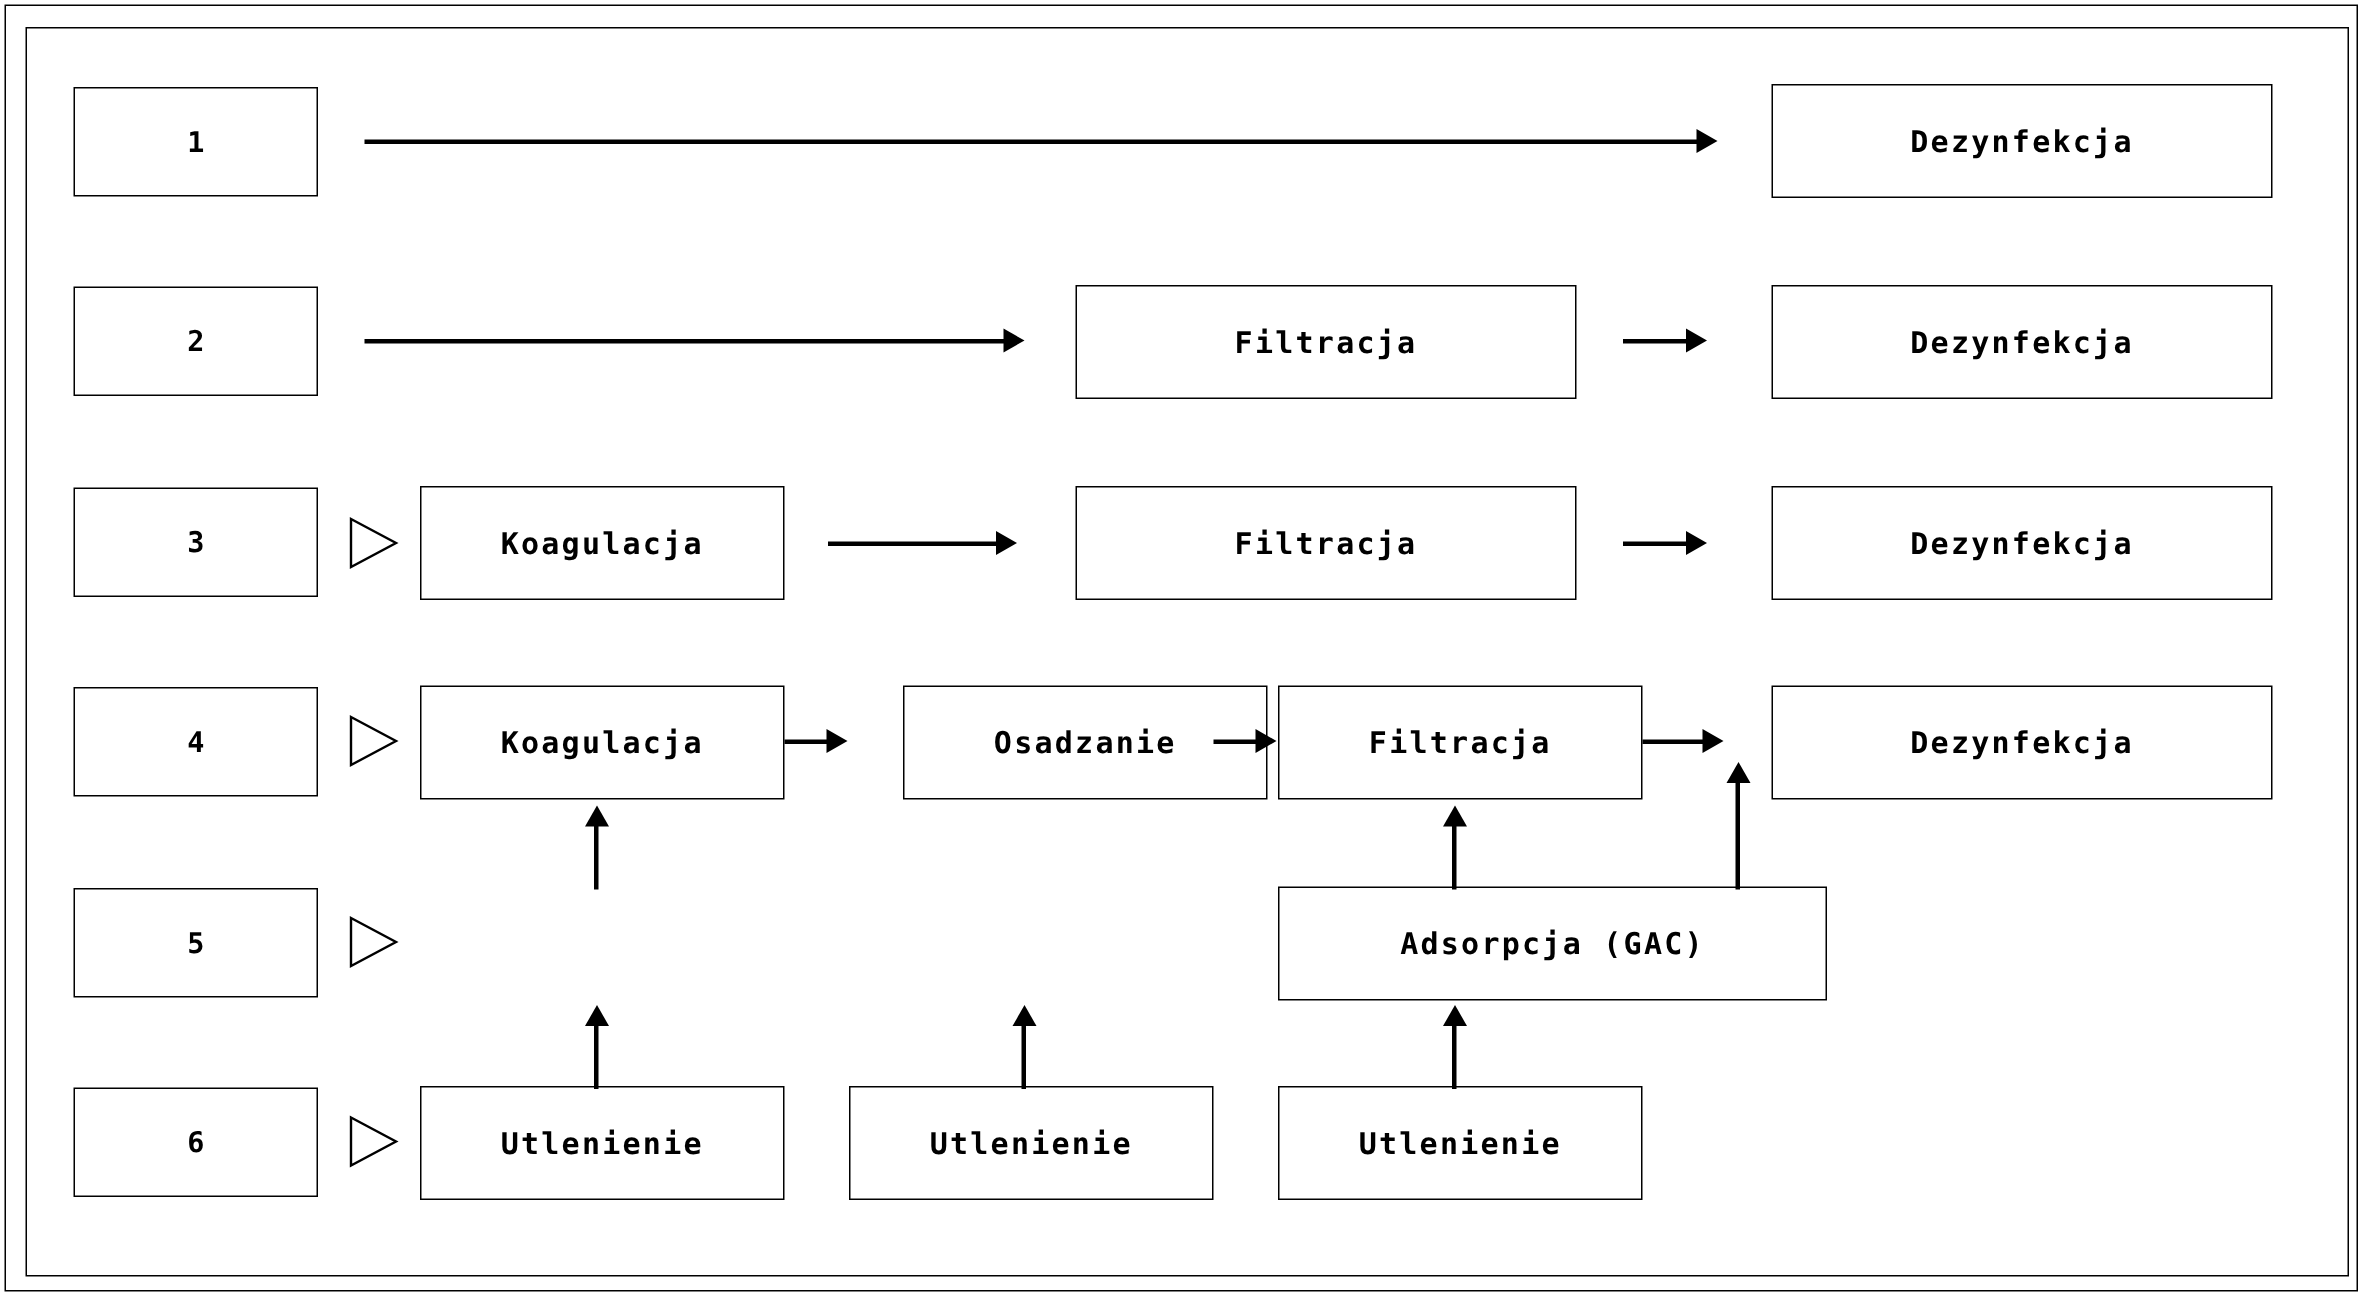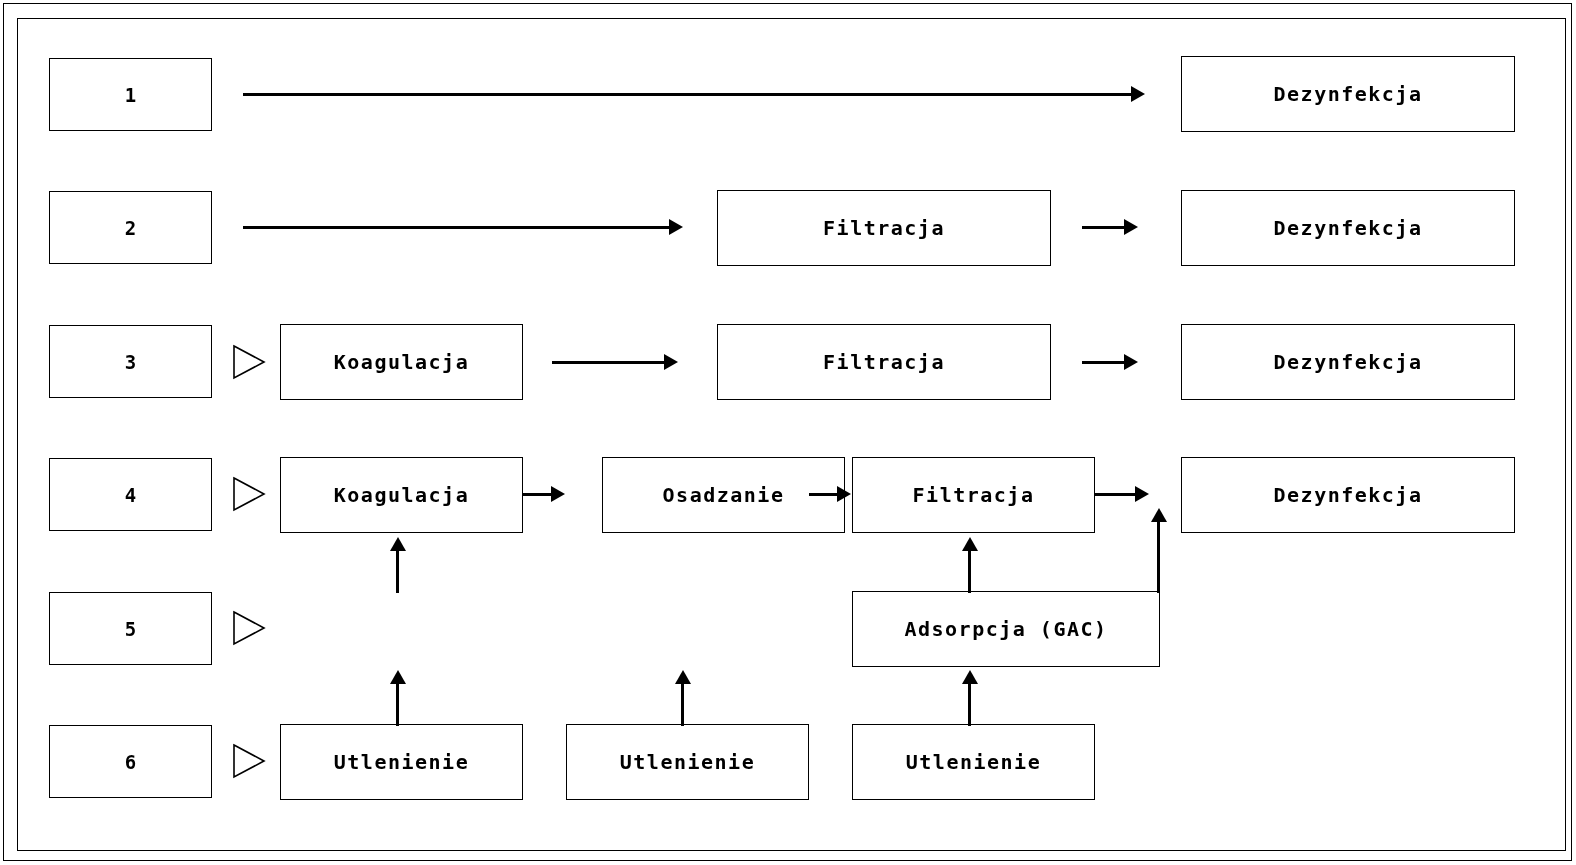--- a/index.html
+++ b/index.html
@@ -169,21 +169,21 @@
 
   <div class="node rownum" style="left:49px; top:592px; width:163px; height:73px;">5</div>
 
   <div class="tri-hollow" style="left:232px; top:610px;">
     <svg width="34" height="36" viewBox="0 0 34 36">
       <polygon points="2,2 32,18 2,34" fill="#ffffff" stroke="#000000" stroke-width="1.6"></polygon>
     </svg>
   </div>
 
 
-  <div class="node" style="left:852px; top:591px; width:308px; height:76px;text-align:right;">Adsorpcja (GAC)</div>
+  <div class="node" style="left:852px; top:591px; width:366px; height:76px;text-align:right;">Adsorpcja (GAC)</div>
 
   <div class="vline" style="left:396px; top:550px; height:43px;"></div>
   <div class="arrow-up" style="left:390px; top:537px;"></div>
 
   <div class="vline" style="left:968px; top:550px; height:43px;"></div>
   <div class="arrow-up" style="left:962px; top:537px;"></div>
 
   <div class="vline" style="left:1157px; top:521px; height:72px;"></div>
   <div class="arrow-up" style="left:1151px; top:508px;"></div>
 

